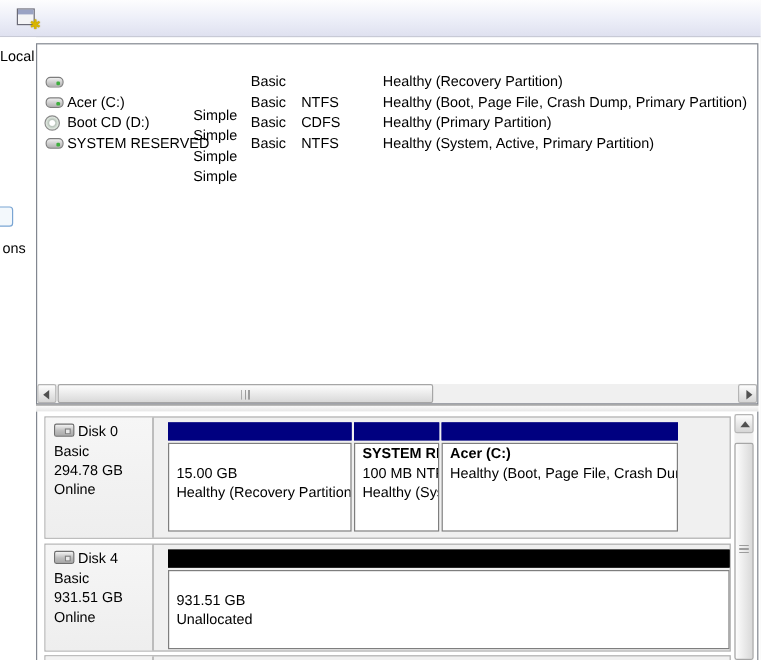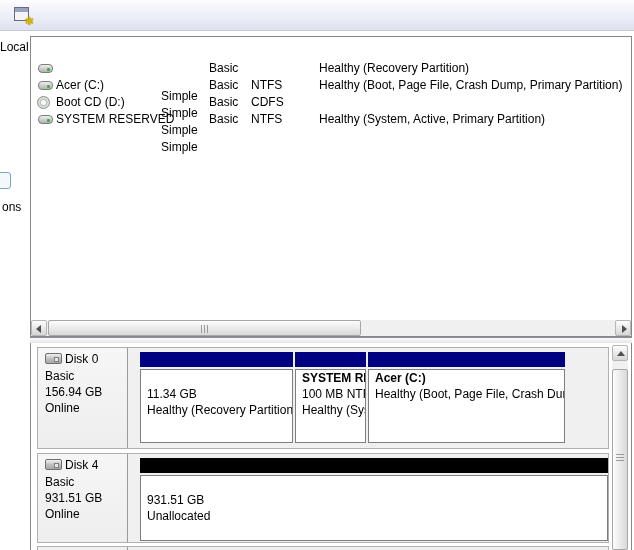--- a/index.html
+++ b/index.html
@@ -145,20 +145,21 @@
       <span class="c-type">Basic</span>
       <span class="c-fs">NTFS</span>
       <span class="c-status">Healthy (Boot, Page File, Crash Dump, Primary Partition)</span>
     </div>
     <div class="vl-row" style="top:57px">
       <div class="cd-icon"></div>
       <span class="c-vol">Boot CD (D:)</span>
       <span class="c-layout">Simple</span>
       <span class="c-type">Basic</span>
       <span class="c-fs">CDFS</span>
+      <span class="c-status">Healthy (Primary Partition)</span>
     </div>
     <div class="vl-row" style="top:74px">
       <div class="hd-icon"></div>
       <span class="c-vol">SYSTEM RESERVED</span>
       <span class="c-layout">Simple</span>
       <span class="c-type">Basic</span>
       <span class="c-fs">NTFS</span>
       <span class="c-status">Healthy (System, Active, Primary Partition)</span>
     </div>
 
@@ -178,28 +179,28 @@
   <div class="splitter"></div>
 
   <div class="graph-pane">
 
     <div class="disk-row" style="top:4px;height:102px">
       <div class="disk-cell">
         <div class="disk-name-row">
           <span class="disk-glyph"></span><span class="disk-name">Disk 0</span>
         </div>
         <div class="disk-line" style="top:21px">Basic</div>
-        <div class="disk-line" style="top:37px">156.94 GB</div>
+        <div class="disk-line" style="top:37px">294.78 GB</div>
         <div class="disk-line" style="top:53px">Online</div>
       </div>
       <div class="partition" style="left:102px;width:153px">
         <div class="part-bar" style="background-color: rgb(0, 0, 128); border-color: rgb(0, 0, 128);"></div>
         <div class="part-body" style="height:74px">
           <div class="part-line part-label"></div>
-          <div class="part-line">11.34 GB</div>
+          <div class="part-line">15.00 GB</div>
           <div class="part-line">Healthy (Recovery Partition)</div>
         </div>
       </div>
       <div class="partition" style="left:257px;width:71px">
         <div class="part-bar" style="background-color: rgb(0, 0, 128); border-color: rgb(0, 0, 128);"></div>
         <div class="part-body" style="height:74px">
           <div class="part-line part-label">SYSTEM RESERVED</div>
           <div class="part-line">100 MB NTFS</div>
           <div class="part-line">Healthy (System, Active, Primary Partition)</div>
         </div>

